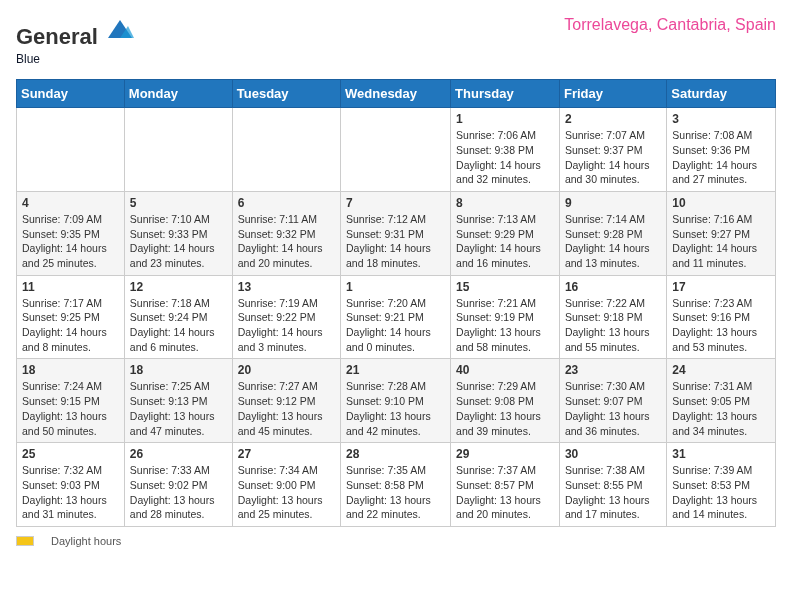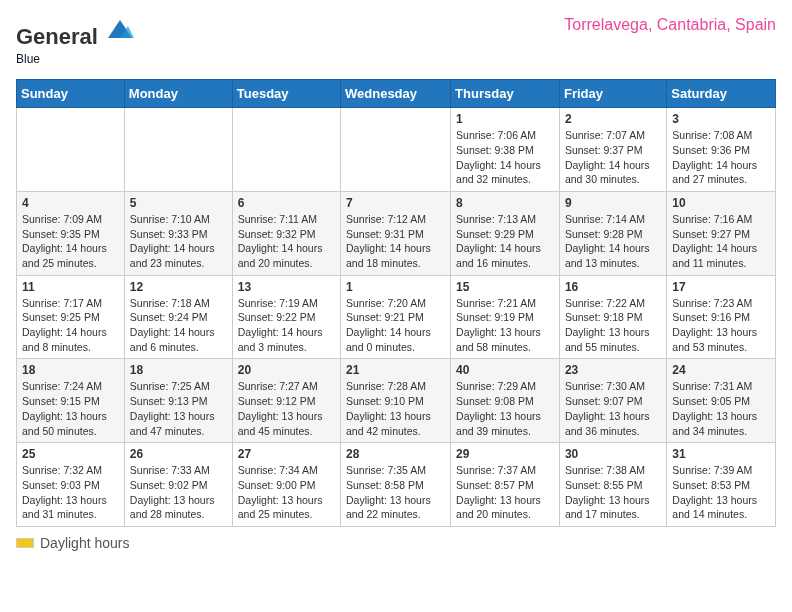--- a/index.html
+++ b/index.html
@@ -81,25 +81,25 @@
     .day-number {
       font-weight: bold;
       font-size: 12px;
       margin-bottom: 2px;
     }
     .day-info {
       line-height: 1.4;
     }
     .footer-note {
       margin-top: 8px;
-      font-size: 14px;
+      font-size: 11px;
       color: #555;
       display: flex;
       align-items: center;
-      gap: 6px;
+      gap: 17px;
     }
     .daylight-bar {
       display: inline-block;
       width: 18px;
       height: 10px;
       background: #f5c518;
       border: 1px solid #ccc;
       vertical-align: middle;
     }
     td.empty {

